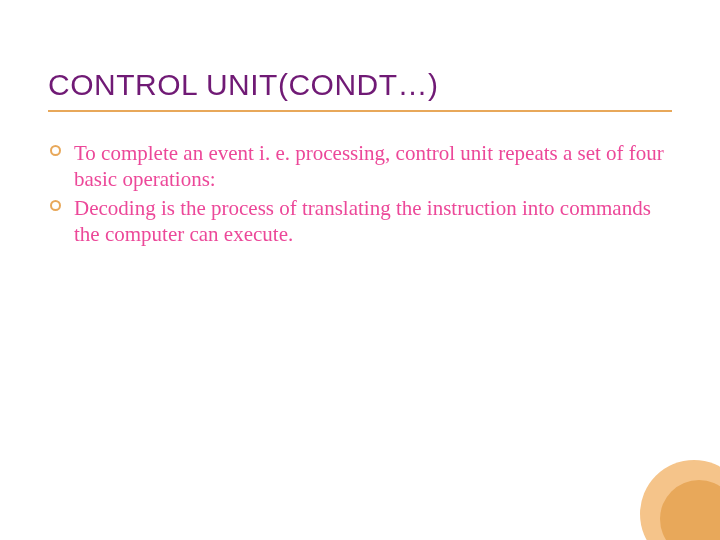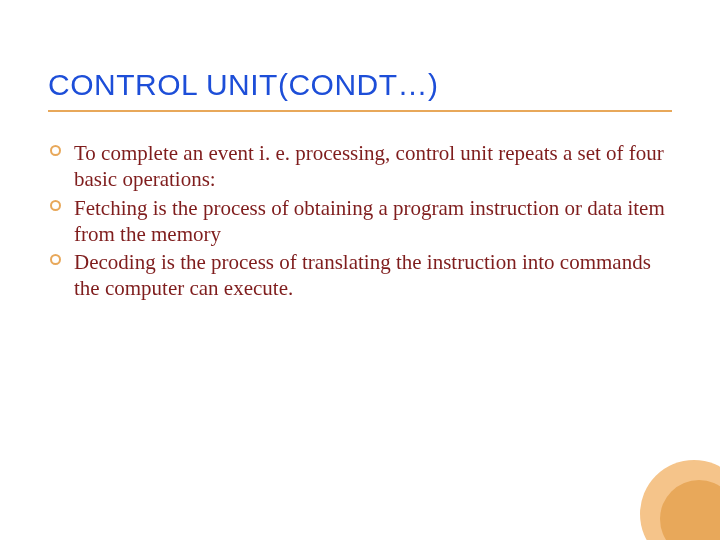--- a/index.html
+++ b/index.html
@@ -13,39 +13,39 @@
   }
   .slide {
     width: 100%;
     height: 100%;
     padding: 68px 48px 40px 48px;
     position: relative;
   }
   .title {
     font-family: Arial, Helvetica, sans-serif;
     font-size: 30px;
-    color: #1d4ed8;
+    color: #701a75;
     letter-spacing: 0.5px;
     margin-bottom: 8px;
     font-weight: 400;
   }
   .title-rule {
     border: none;
     border-top: 2px solid #e8a85a;
     margin-bottom: 28px;
   }
   .list {
     list-style: none;
   }
   .list li {
     position: relative;
     padding-left: 26px;
     font-size: 21px;
     line-height: 1.25;
-    color: #7f1d1d;
+    color: #ec4899;
     margin-bottom: 2px;
   }
   .bullet {
     position: absolute;
     left: 2px;
     top: 5px;
     width: 11px;
     height: 11px;
     border: 2px solid #e8a85a;
     border-radius: 50%;
@@ -76,22 +76,18 @@
 <div class="slide">
   <h1 class="title">CONTROL UNIT(CONDT…)</h1>
   <hr class="title-rule">
   <ul class="list">
     <li>
       <span class="bullet"></span>
       <span>To complete an event i. e. processing, control unit repeats a set of four basic operations:</span>
     </li>
     <li>
       <span class="bullet"></span>
-      <span>Fetching is the process of obtaining a program instruction or data item from the memory</span>
-    </li>
-    <li>
-      <span class="bullet"></span>
       <span>Decoding is the process of translating the instruction into commands the computer can execute.</span>
     </li>
   </ul>
   <div class="corner-circle-outer"></div>
   <div class="corner-circle-inner"></div>
 </div>
 
 </body></html>

